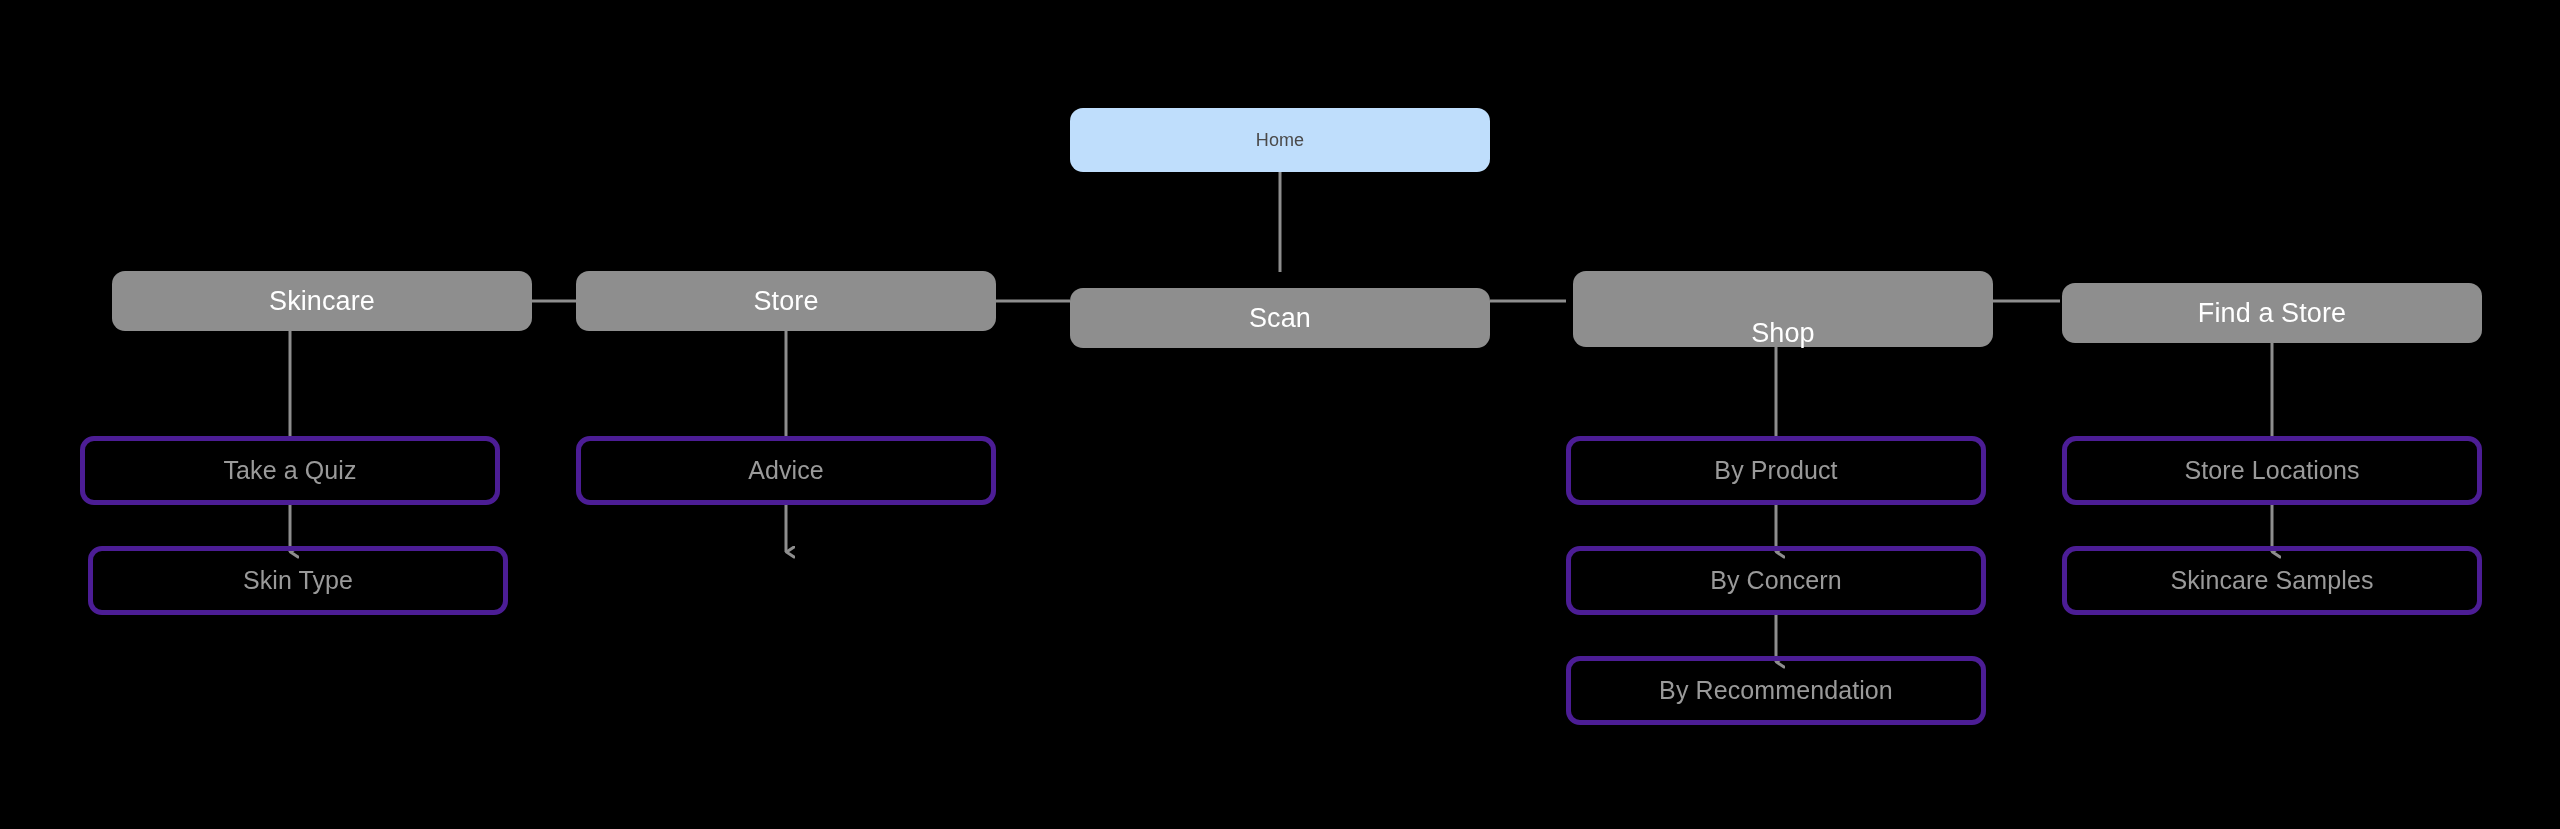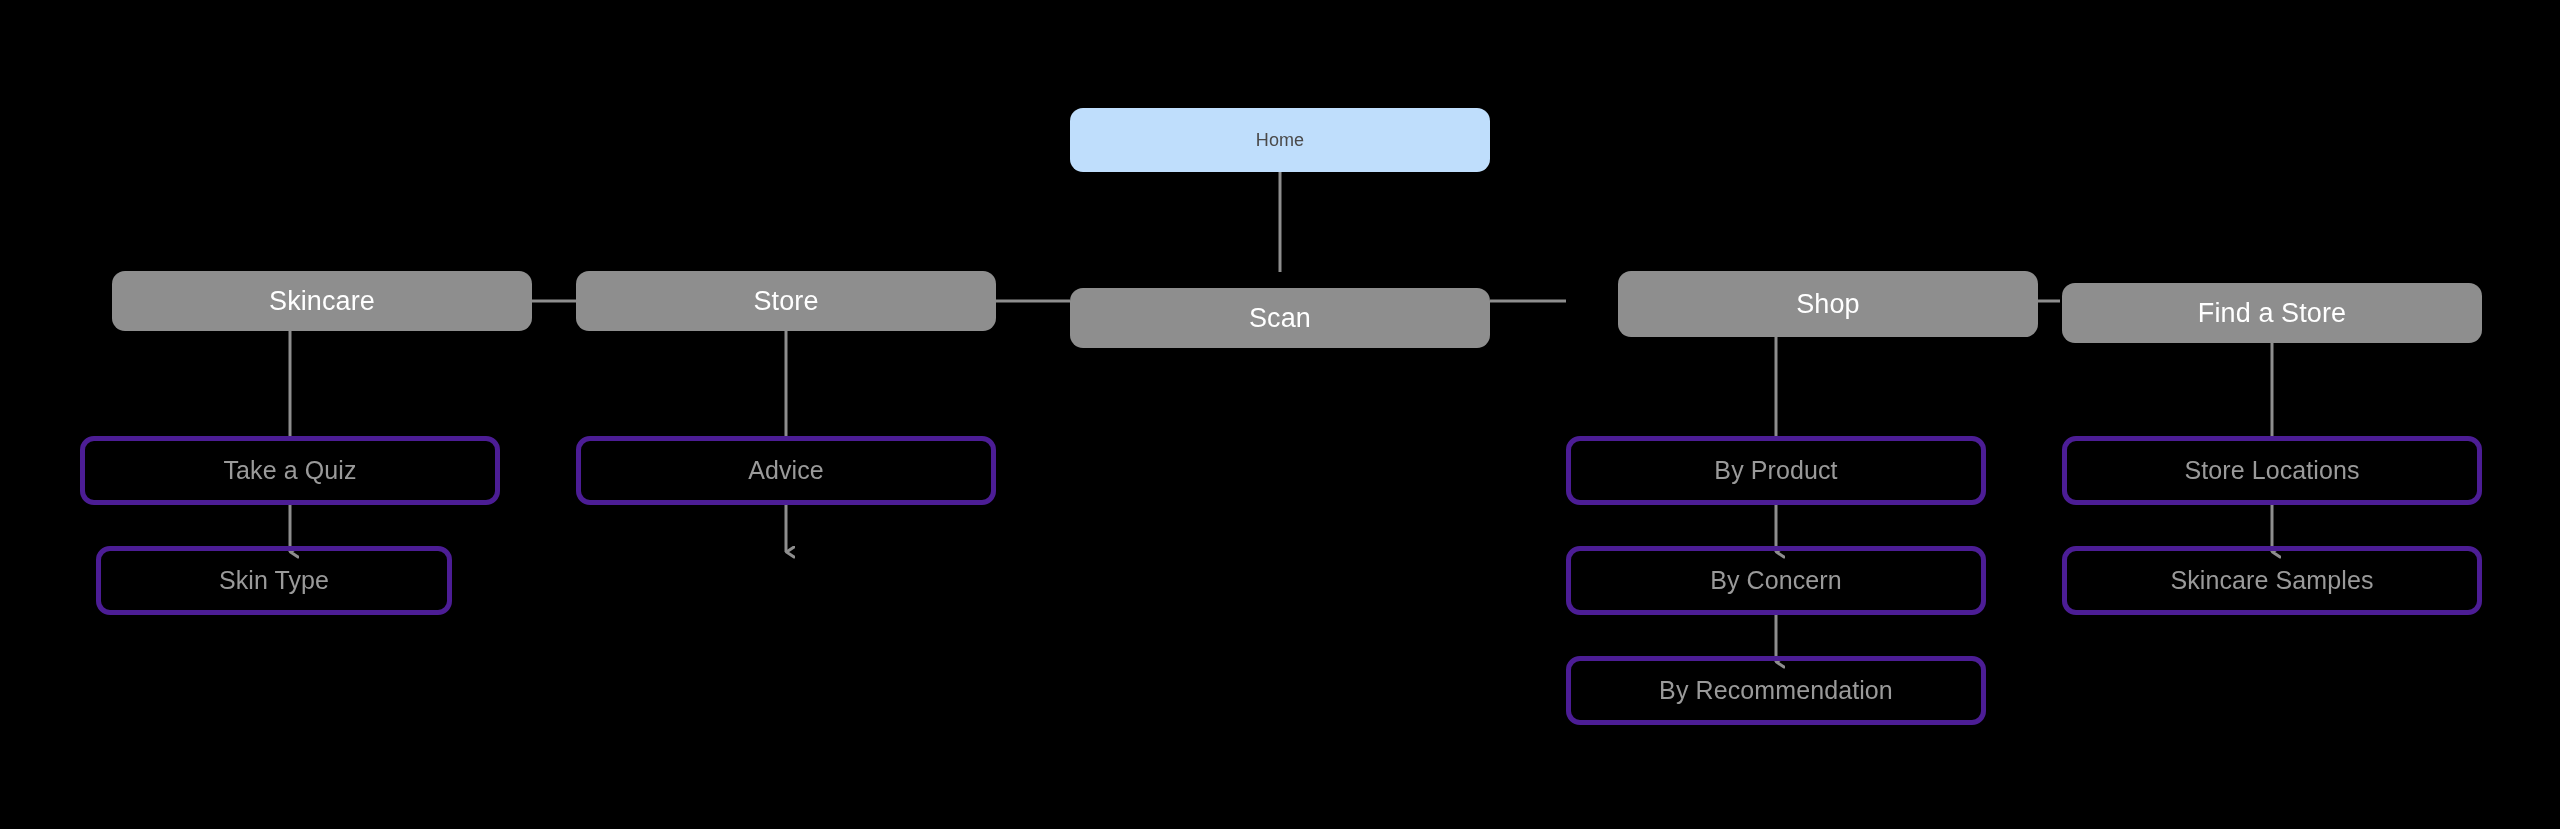--- a/index.html
+++ b/index.html
@@ -108,32 +108,32 @@
   </div>
 
   <div class="node node-section" style="left:576px; top:271px; width:420px; height:60px;">
     <span class="node-label">Store</span>
   </div>
 
   <div class="node node-section" style="left:1070px; top:288px; width:420px; height:60px;">
     <span class="node-label">Scan</span>
   </div>
 
-  <div class="node node-section" style="left:1618px; top:271px; width:420px; height:66px;">
+  <div class="node node-section" style="left:1573px; top:271px; width:420px; height:76px;align-items:flex-end;">
     <span class="node-label">Shop</span>
   </div>
 
   <div class="node node-section" style="left:2062px; top:271px; width:420px; height:60px;margin-top:12px;">
     <span class="node-label">Find a Store</span>
   </div>
 
   <div class="node node-leaf" style="left:80px; top:436px; width:420px; height:69px;">
     <span class="node-label">Take a Quiz</span>
   </div>
-  <div class="node node-leaf" style="left:96px; top:546px; width:356px; height:69px;">
+  <div class="node node-leaf" style="left:88px; top:546px; width:420px; height:69px;">
     <span class="node-label">Skin Type</span>
   </div>
 
   <div class="node node-leaf" style="left:576px; top:436px; width:420px; height:69px;">
     <span class="node-label">Advice</span>
   </div>
 
   <div class="node node-leaf" style="left:1566px; top:436px; width:420px; height:69px;">
     <span class="node-label">By Product</span>
   </div>

